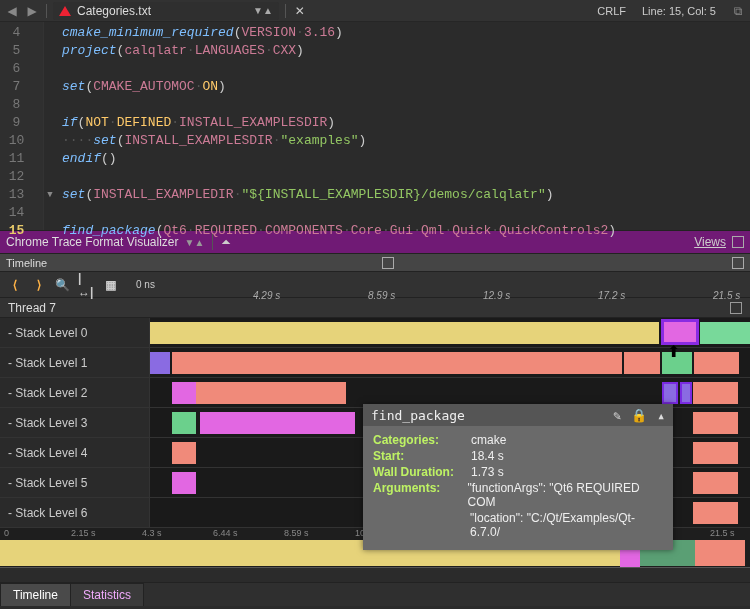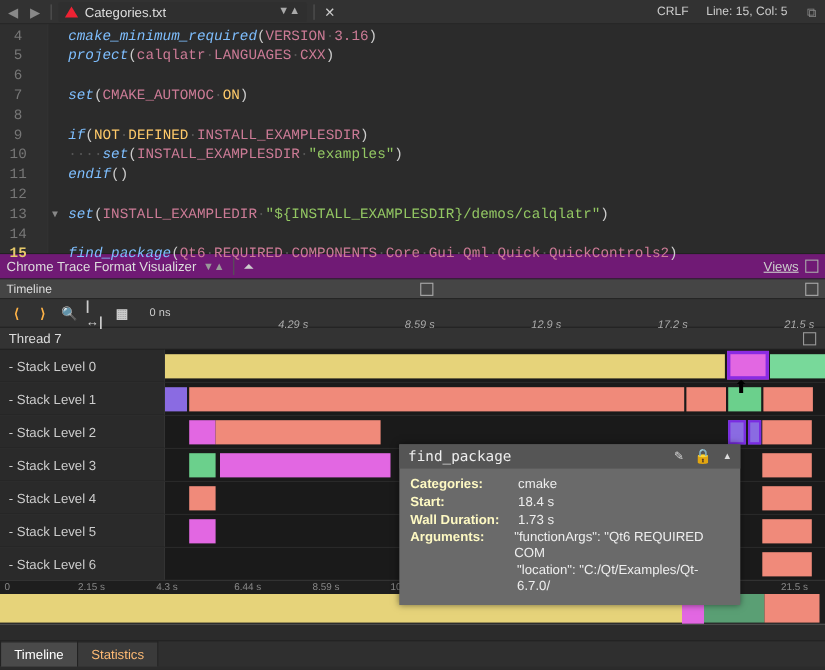--- a/index.html
+++ b/index.html
@@ -160,31 +160,31 @@
   }
   .tooltip .tt-head {
     background:#555; height:22px;
     display:flex; align-items:center; padding:0 8px;
     font-family: Consolas, monospace; font-size:13px;
     color:#eee; gap:6px;
   }
   .tooltip .tt-icons { margin-left:auto; display:flex; gap:10px; color:#ddd;}
   .tooltip .tt-body { padding:6px 10px 10px 10px;}
   .tt-row { display:flex; gap:8px; padding:1px 0;}
-  .tt-key { width:90px; color:#fef9c3; font-weight:bold;}
+  .tt-key { width:90px; color:#bef264; font-weight:bold;}
   .tt-val { color:#eee; }
   
   .bottom-tabs {
     display:flex; height:24px; background:#2f2f2f;
     border-top:1px solid #222; align-items:flex-end;
   }
   .btab {
     padding:4px 12px 4px 12px;
     background:#3a3a3a; border:1px solid #222; border-bottom:none;
-    font-size:12px; color:#fdba74; margin-right:-1px;
+    font-size:12px; color:#f0abfc; margin-right:-1px;
   }
   .btab.active { background:#4a4a4a; color:#fff;}
   
   .cursor-arrow {
     position:absolute; left:667px; top:342px; font-size:16px; color:#000;
     z-index:50;
   }
 </style>
 </head>
 <body>

